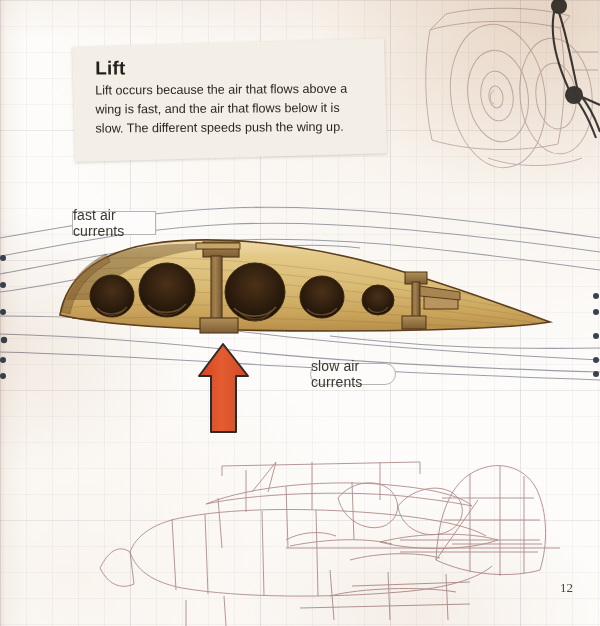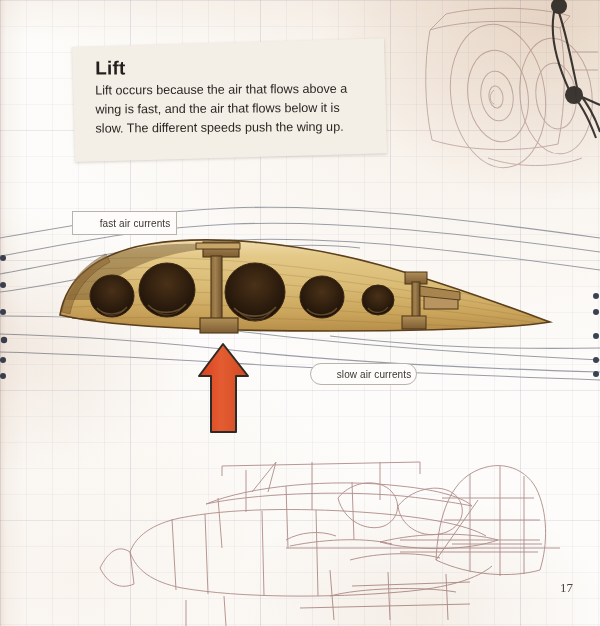--- a/index.html
+++ b/index.html
@@ -63,24 +63,23 @@
     margin:0 0 2px 0;letter-spacing:.2px;
   }
   .lift-body{
     font-size:12.6px;line-height:1.52;color:#2b2622;margin:0;
   }
   
   .tag{
     position:absolute;
     background:#fdfcfa;
     border:1px solid #b9b3ab;
-    font-size:10px;color:#3b3630;
+    font-size:14px;color:#3b3630;
     display:flex;align-items:center;justify-content:center;
     letter-spacing:.1px;
-    padding-left:21px;
   }
   #tag-fast{left:72px;top:211px;width:82px;height:22px;}
   #tag-slow{left:310px;top:363px;width:84px;height:20px;border-radius:11px;}
 
   #page-num{
     position:absolute;left:560px;top:580px;
     font-size:13px;color:#4a443e;
     font-family:"Liberation Serif", serif;
   }
 </style>
@@ -318,15 +317,15 @@
   <div class="lift-box">
     <div class="lift-inner">
       <h1 class="lift-title">Lift</h1>
       <p class="lift-body">Lift occurs because the air that flows above a wing is fast, and the air that flows below it is slow. The different speeds push the wing up.</p>
     </div>
   </div>
 
   <div class="tag" id="tag-fast">fast air currents</div>
   <div class="tag" id="tag-slow">slow air currents</div>
 
-  <div id="page-num">17</div>
+  <div id="page-num">12</div>
 
 </div>
 
 </body></html>

